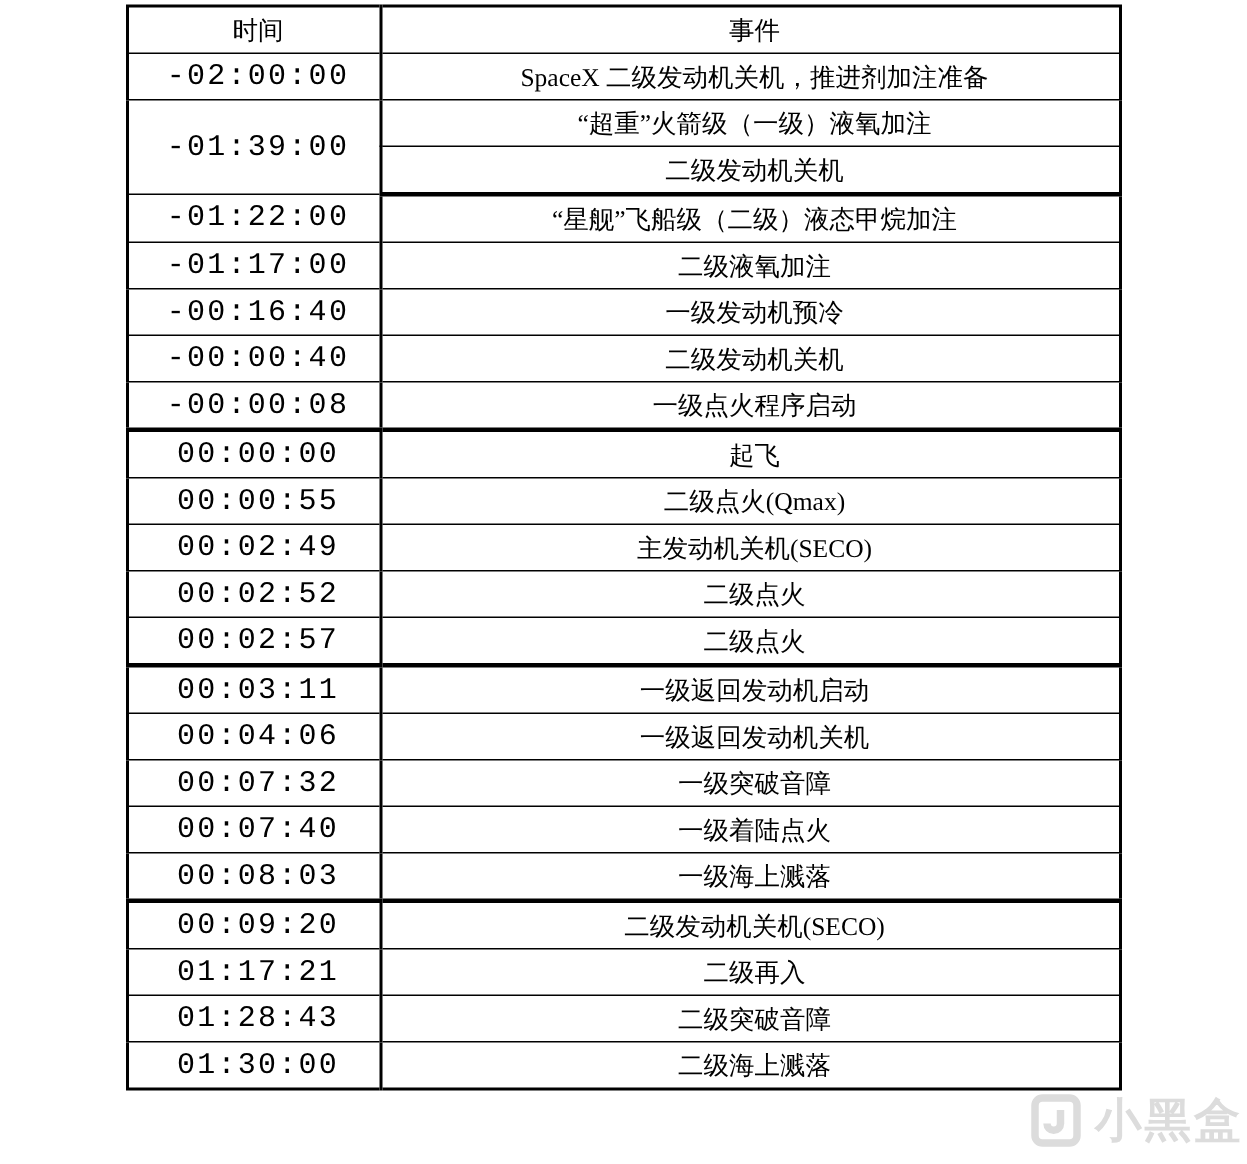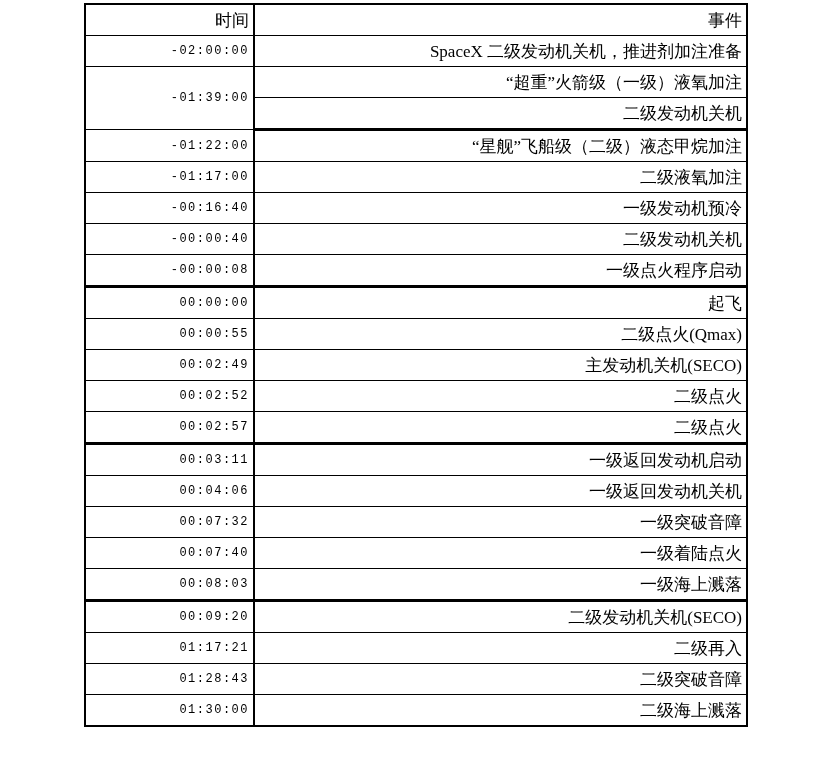--- a/index.html
+++ b/index.html
@@ -29,29 +29,29 @@
   col.col-event { width: 493px; }
   table.timeline th,
   table.timeline td {
     border: 1px solid #000000;
     border-left-width: 2px;
     border-right-width: 2px;
     height: 30px;
     padding: 0 4px 0 9px;
     font-size: 17px;
     font-weight: normal;
-    text-align: right;
+    text-align: center;
     vertical-align: middle;
     overflow: hidden;
     white-space: nowrap;
   }
   table.timeline td.time,
   table.timeline th.time-head {
     font-family: "Liberation Mono", "DejaVu Sans Mono", monospace;
-    font-size: 12px;
+    font-size: 20px;
     letter-spacing: 1.5px;
   }
   table.timeline th.time-head,
   table.timeline th.event-head {
     font-family: "Liberation Serif", "DejaVu Serif", serif;
     letter-spacing: 0;
     font-size: 17px;
   }
   
   tr.group-end td, td.thick-bottom {
@@ -174,14 +174,23 @@
         <td class="time">01:28:43</td>
         <td class="event">二级突破音障</td>
       </tr>
       <tr>
         <td class="time">01:30:00</td>
         <td class="event">二级海上溅落</td>
       </tr>
     </tbody>
   </table>
 
+  <div class="watermark">
+    <span class="logo">
+      <svg width="40" height="40" viewBox="0 0 40 40" aria-hidden="true">
+        <path d="M10 5 h18 a5 5 0 0 1 5 5 v20 a5 5 0 0 1 -5 5 h-18 a5 5 0 0 1 -5 -5 v-20 a5 5 0 0 1 5 -5 z" fill="none" stroke="#dcdcdc" stroke-width="5"></path>
+        <path d="M22 13 v9 a4.5 4.5 0 0 1 -9 0" fill="none" stroke="#dcdcdc" stroke-width="5"></path>
+      </svg>
+    </span>
+    <span class="wm-text">小黑盒</span>
+  </div>
 
 </div>
 
 </body></html>

